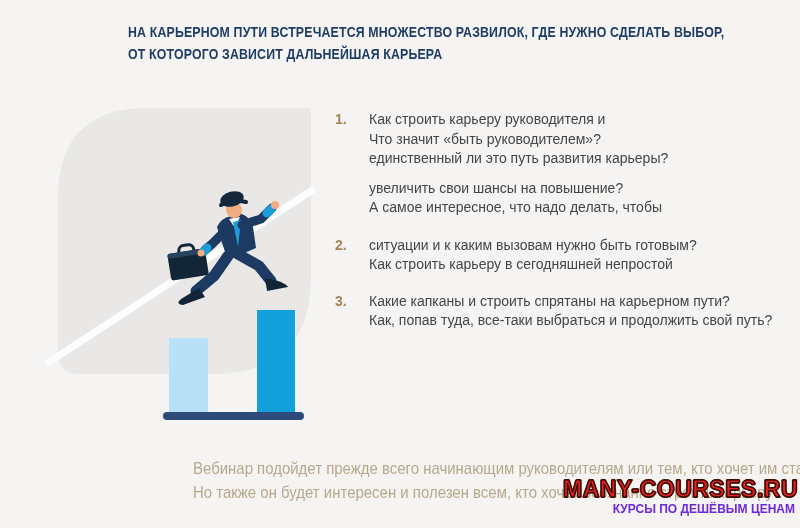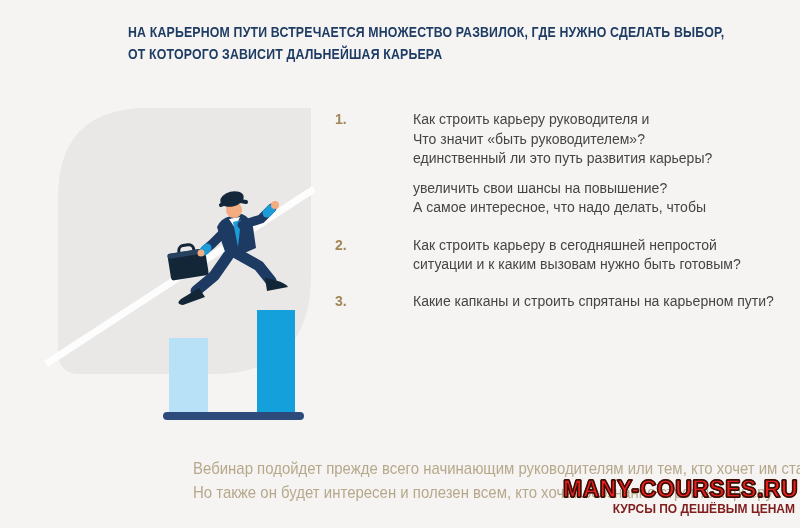--- a/index.html
+++ b/index.html
@@ -22,39 +22,39 @@
 
   
   .illu { position:absolute; left:40px; top:100px; width:280px; height:330px; }
 
   
   .content { position:absolute; left:335px; top:110px; width:465px; }
   .intro { font-size:14.5px; font-weight:bold; color:#97876a; line-height:20px; margin-bottom:28px; }
   .item { display:flex; }
   .item .num { width:34px; flex:0 0 34px; font-size:14px; font-weight:bold; color:#a18756; line-height:19.5px; }
   .item .lines { flex:1; }
-  .line { font-size:14px; line-height:19.5px; color:#454545; white-space:nowrap;margin-left:44px; }
+  .line { font-size:14px; line-height:19.5px; color:#454545; white-space:nowrap; }
   .para2 { margin-top:10px; }
   .item-2 { margin-top:18px; }
   .item-3 { margin-top:17px; }
 
   
   .page-footer { position:absolute; left:193px; top:457px; }
   .page-footer .fline { font-size:17px; line-height:24px; color:#b7a88b; }
 
   
   .watermark { position:absolute; right:2px; top:476px; text-align:right; z-index:5; }
   .wm-title {
     font-size:23px; font-weight:900; letter-spacing:0.5px;
     color:#e8201e;
     -webkit-text-stroke:1.3px #3d0d05;
     text-shadow:-1px 0 0 #3d0d05, 1px 0 0 #3d0d05, 0 -1px 0 #3d0d05, 0 1px 0 #3d0d05;
     line-height:26px;
   }
-  .wm-sub { font-size:12px; font-weight:bold; color:#7f1d1d; line-height:14px; padding-right:3px; }
+  .wm-sub { font-size:12px; font-weight:bold; color:#6d28d9; line-height:14px; padding-right:3px; }
 </style>
 </head>
 <body>
 
 <header class="page-header">
   <div class="hline condensed">НА КАРЬЕРНОМ ПУТИ ВСТРЕЧАЕТСЯ МНОЖЕСТВО РАЗВИЛОК, ГДЕ НУЖНО СДЕЛАТЬ ВЫБОР,</div>
   <div class="hline condensed">ОТ КОТОРОГО ЗАВИСИТ ДАЛЬНЕЙШАЯ КАРЬЕРА</div>
 </header>
 
 <svg class="illu" viewBox="40 100 280 330" aria-hidden="true">
@@ -112,29 +112,30 @@
       <div class="para2">
         <div class="line">увеличить свои шансы на повышение?</div>
         <div class="line">А самое интересное, что надо делать, чтобы</div>
       </div>
     </div>
   </div>
 
   <div class="item item-2">
     <div class="num">2.</div>
     <div class="lines">
+      <div class="line">ситуации и к каким вызовам нужно быть готовым?</div>
       <div class="line">Как строить карьеру в сегодняшней непростой</div>
-      <div class="line">ситуации и к каким вызовам нужно быть готовым?</div>
     </div>
   </div>
 
   <div class="item item-3">
     <div class="num">3.</div>
     <div class="lines">
       <div class="line">Какие капканы и строить спрятаны на карьерном пути?</div>
+      <div class="line">Как, попав туда, все-таки выбраться и продолжить свой путь?</div>
     </div>
   </div>
 </section>
 
 <footer class="page-footer">
   <div class="fline condensed">Вебинар подойдет прежде всего начинающим руководителям или тем, кто хочет им стать</div>
   <div class="fline condensed">Но также он будет интересен и полезен всем, кто хочет осознанно строить карьеру</div>
 </footer>
 
 <div class="watermark">

